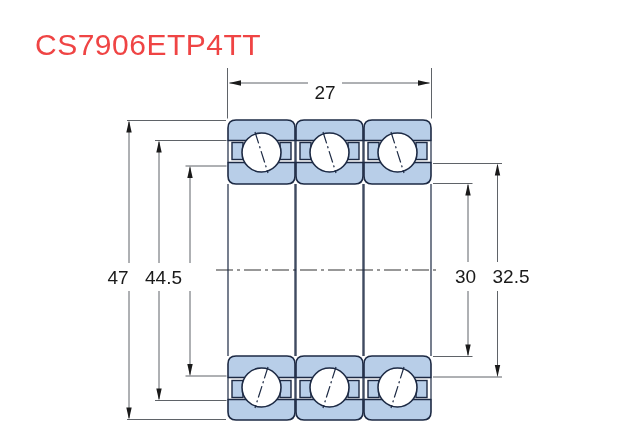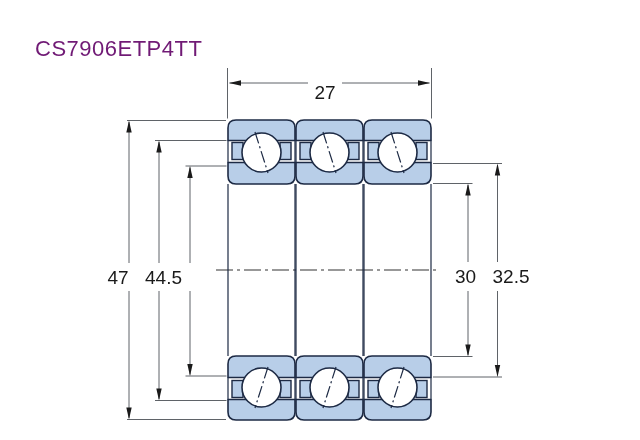--- a/index.html
+++ b/index.html
@@ -11,23 +11,23 @@
   .canvas {
     position: relative;
     width: 640px;
     height: 440px;
     background: #ffffff;
     overflow: hidden;
   }
   .page-title {
     position: absolute;
     left: 35px;
-    top: 36px;
-    font-size: 22px;
-    color: #701a75;
+    top: 28px;
+    font-size: 30px;
+    color: #ef4444;
     letter-spacing: 0.5px;
     white-space: nowrap;
   }
   svg { position: absolute; left: 0; top: 0; }
 
   .ring {
     fill: #b8cee8;
     stroke: #1d2a44;
     stroke-width: 1.6;
     stroke-linejoin: round;

